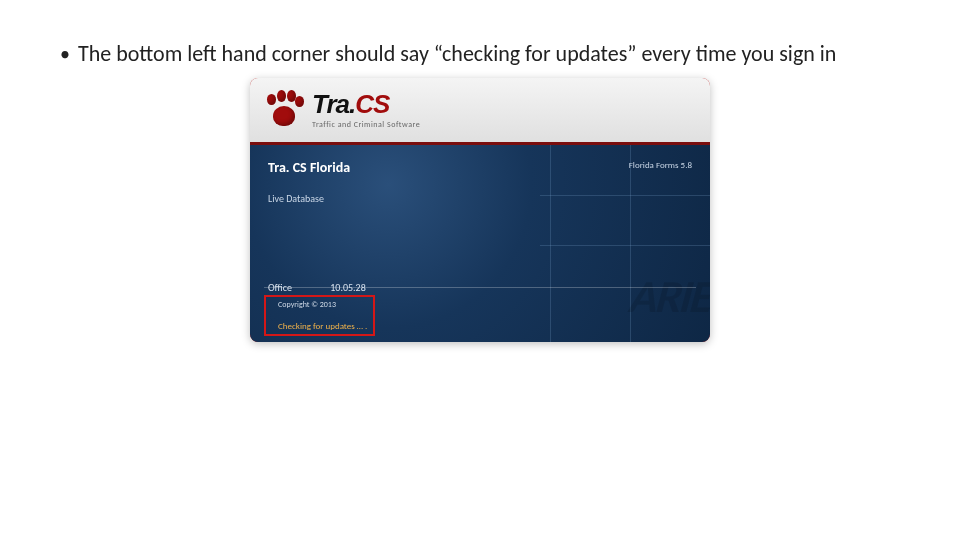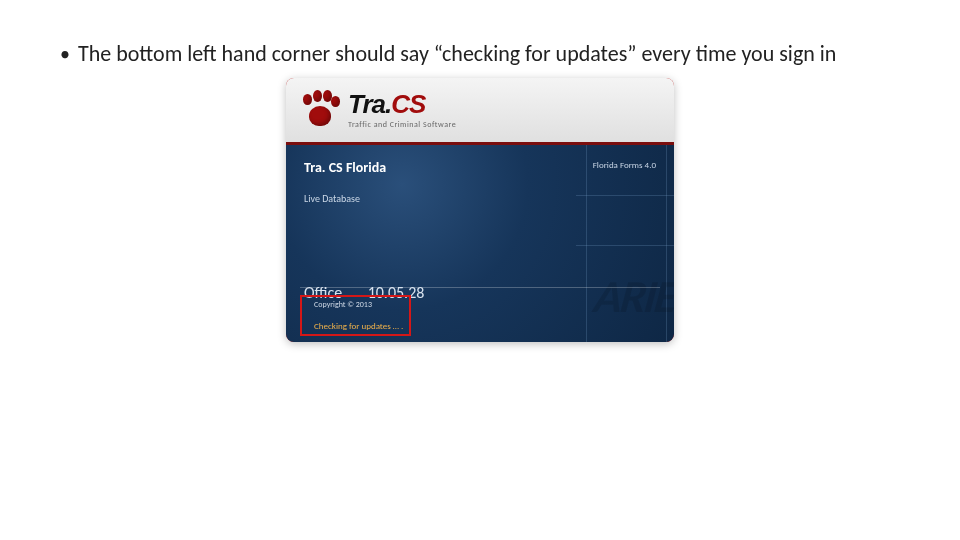--- a/index.html
+++ b/index.html
@@ -36,21 +36,21 @@
     line-height: 28px;
     color: #222;
     max-width: 800px;
   }
   .splash-wrap {
     display: flex;
     justify-content: center;
     margin-top: 6px;
   }
   .splash {
-    width: 388px;
+    width: 460px;
     background: #b91c1c;
     border-radius: 8px;
     box-shadow: 0 2px 8px rgba(0,0,0,.25);
     overflow: hidden;
     position: relative;
   }
   .splash-header {
     height: 64px;
     background: linear-gradient(#f4f4f4,#e0e0e0);
     display: flex;
@@ -95,21 +95,21 @@
     height: 200px;
     border-top: 3px solid #7a0e0e;
   }
   .vline { position:absolute; top:0; bottom:0; width:1px; background: rgba(120,160,200,.25);}
   .hline { position:absolute; left:290px; right:0; height:1px; background: rgba(120,160,200,.25);}
   .body-pad { padding: 14px 18px 10px 18px; color:#fff; height:100%; position:relative;}
   .prod-title { font-size:14px; font-weight:700; color:#fff;}
   .prod-tag   { font-size:9px; color:#c9d6e6; margin-top:2px;}
   .db-mode    { font-size:10px; color:#c9d6e6; margin-top:16px;}
   .forms-ver  { position:absolute; top:14px; right:18px; font-size:9px; color:#c9d6e6;}
-  .ver-row    { position:absolute; left:18px; bottom:40px; font-size:16px; color:#d8e2ee;}
+  .ver-row    { position:absolute; left:18px; bottom:48px; font-size:10px; color:#d8e2ee;}
   .ver-row .lbl { display:inline-block; width:60px;}
   .hr         { position:absolute; left:14px; right:14px; bottom:54px; height:1px; background: rgba(255,255,255,.25);}
   .footer-box {
     position:absolute;
     left:14px;
     bottom:6px;
     padding:2px 6px 3px 12px;
     border:2px solid #d41717;
   }
   .copy   { font-size:8px; color:#cfd9e6;}
@@ -159,21 +159,21 @@
         <div class="vline" style="left:300px"></div>
         <div class="vline" style="left:380px"></div>
         <div class="hline" style="top:50px"></div>
         <div class="hline" style="top:100px"></div>
 
         <div class="watermark">ARIES</div>
 
         <div class="body-pad">
           <div class="prod-title">Tra. CS Florida</div>
           <div class="db-mode">Live Database</div>
-          <div class="forms-ver">Florida Forms 4.0</div>
+          <div class="forms-ver">Florida Forms 5.8</div>
 
           <div class="hr"></div>
 
           <div class="ver-row">
             <span class="lbl">Office</span>
             <span>10.05.28</span>
           </div>
 
           <div class="footer-box">
             <div class="copy">Copyright © 2013</div>

